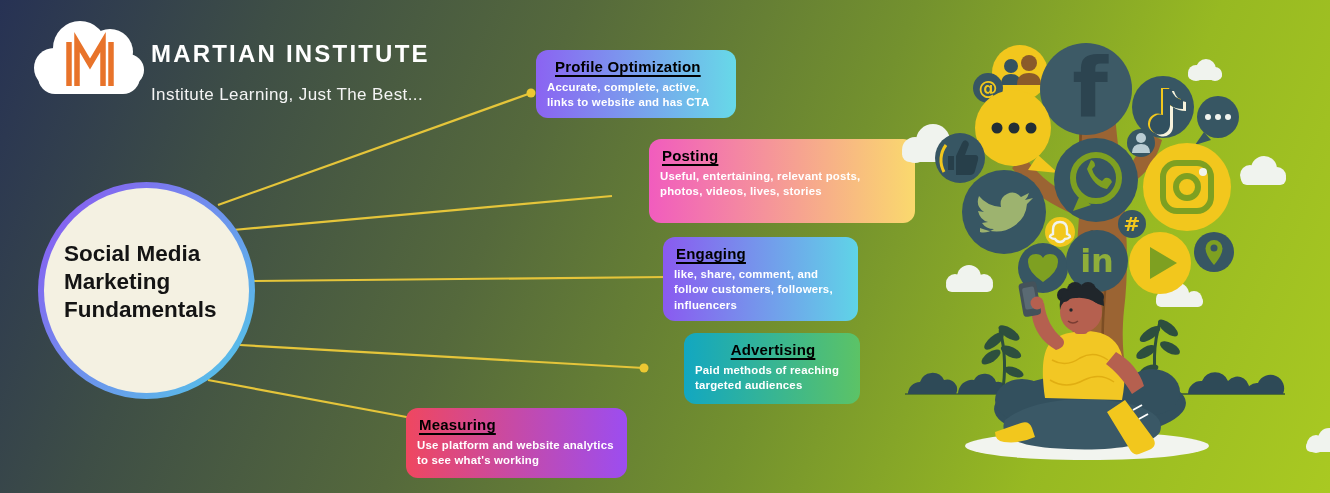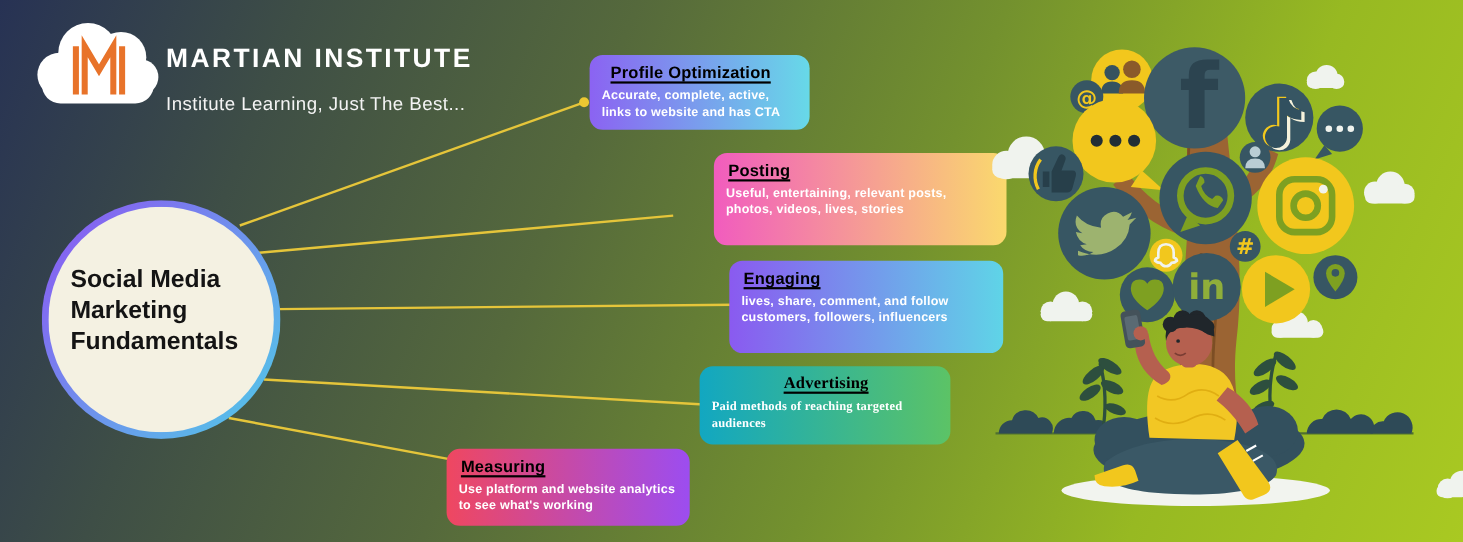--- a/index.html
+++ b/index.html
@@ -24,22 +24,22 @@
   .center-title{padding:52px 0 0 20px;font-size:22.5px;line-height:28px;font-weight:bold;color:#141414;}
   .center-title div{text-decoration-thickness:2.5px;text-underline-offset:4px;}
   
   .card{position:absolute;box-sizing:border-box;border-radius:12px;padding:7px 11px;color:#fff;}
   .card h3{margin:1px 0 5px 2px;font-size:15px;font-weight:bold;color:#000;
            text-decoration:underline;text-decoration-thickness:2px;text-underline-offset:3px;letter-spacing:.2px;}
   .card p{margin:0;font-size:11.4px;font-weight:bold;line-height:1.34;letter-spacing:.2px;color:#fff;}
   .card-profile{left:536px;top:50px;width:200px;height:68px;background:linear-gradient(90deg,#8b63f2,#67d9e8);}
   .card-profile h3{margin-left:8px;}
   .card-posting{left:607px;top:139px;width:266px;height:84px;background:linear-gradient(90deg,#f15cbe,#fad96d);margin-left:42px;}
-  .card-engaging{left:663px;top:237px;width:249px;height:84px;background:linear-gradient(90deg,#8a5af0,#5fd4e7);}
-  .card-advertising{left:636px;top:333px;width:228px;height:71px;background:linear-gradient(90deg,#12a7c1,#5cc366);font-family:Liberation Serif, serif;}
+  .card-engaging{left:663px;top:237px;width:195px;height:84px;background:linear-gradient(90deg,#8a5af0,#5fd4e7);}
+  .card-advertising{left:684px;top:333px;width:176px;height:71px;background:linear-gradient(90deg,#12a7c1,#5cc366);}
   .card-advertising h3{text-align:center;}
   .card-measuring{left:406px;top:408px;width:221px;height:70px;background:linear-gradient(90deg,#ef4760,#9c4df0);}
   
   .illustration{position:absolute;left:880px;top:20px;width:450px;height:473px;}
   .svgtext{font-family:"DejaVu Sans","Liberation Sans",sans-serif;font-weight:bold;}
 </style>
 </head>
 <body>
 
 <div class="stage">
@@ -78,21 +78,21 @@
   <div class="card card-profile">
     <h3>Profile Optimization</h3>
     <p>Accurate, complete, active, links to website and has CTA</p>
   </div>
   <div class="card card-posting">
     <h3>Posting</h3>
     <p>Useful, entertaining, relevant posts, photos, videos, lives, stories</p>
   </div>
   <div class="card card-engaging">
     <h3>Engaging</h3>
-    <p>lives, share, comment, and follow customers, followers, influencers</p>
+    <p>like, share, comment, and follow customers, followers, influencers</p>
   </div>
   <div class="card card-advertising">
     <h3>Advertising</h3>
     <p>Paid methods of reaching targeted audiences</p>
   </div>
   <div class="card card-measuring">
     <h3>Measuring</h3>
     <p>Use platform and website analytics to see what's working</p>
   </div>
 

